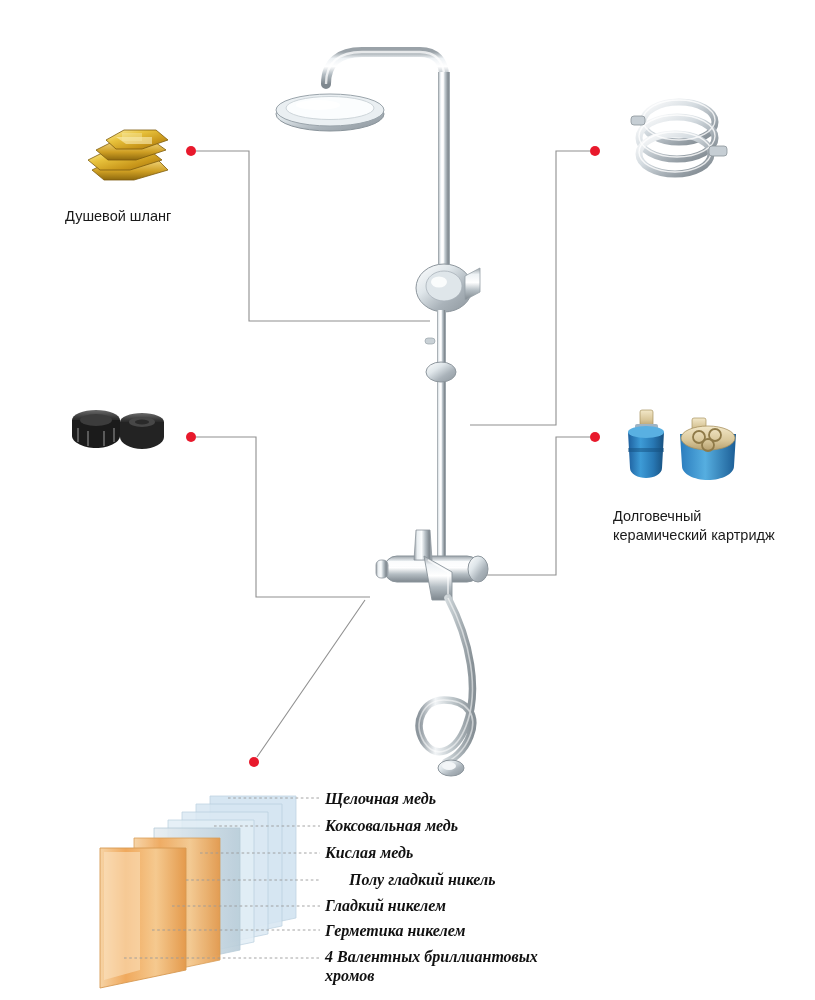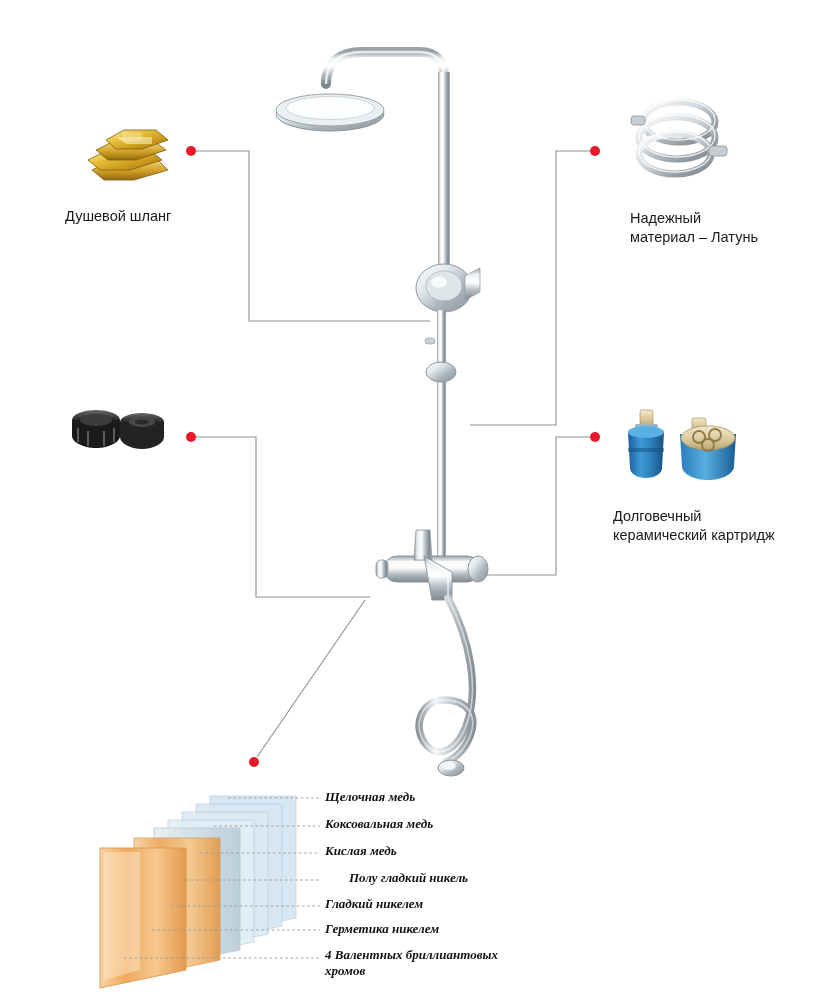--- a/index.html
+++ b/index.html
@@ -33,21 +33,21 @@
     font-size: 14.5px;
     color: #1a1a1a;
     line-height: 1.28;
     white-space: pre-line;
   }
   .coating-label {
     position: absolute;
     font-family: "Liberation Serif", serif;
     font-style: italic;
     font-weight: bold;
-    font-size: 13px;
+    font-size: 16px;
     color: #111111;
     line-height: 1.2;
     white-space: pre-line;
   }
   .icon-box {
     position: absolute;
   }
 </style>
 </head>
 <body>
@@ -292,22 +292,20 @@
       <path d="M200,853 L320,853"></path>
       <path d="M186,880 L320,880"></path>
       <path d="M172,906 L320,906"></path>
       <path d="M152,930 L320,930"></path>
       <path d="M124,958 L320,958"></path>
     </g>
   </svg>
 
   <div class="callout-label" style="left:65px; top:207px; width:160px;">Душевой шланг</div>
 
-  <div class="callout-label" style="left:630px; top:209px; width:175px;">Надежный
-материал – Латунь</div>
 
 
   <div class="callout-label" style="left:613px; top:507px; width:200px;">Долговечный
 керамический картридж</div>
 
   <div class="coating-label" style="left:325px; top:789px;">Щелочная медь</div>
   <div class="coating-label" style="left:325px; top:816px;">Коксовальная медь</div>
   <div class="coating-label" style="left:325px; top:843px;">Кислая медь</div>
   <div class="coating-label" style="left:325px; top:870px;margin-left:24px;">Полу гладкий никель</div>
   <div class="coating-label" style="left:325px; top:896px;">Гладкий никелем</div>

